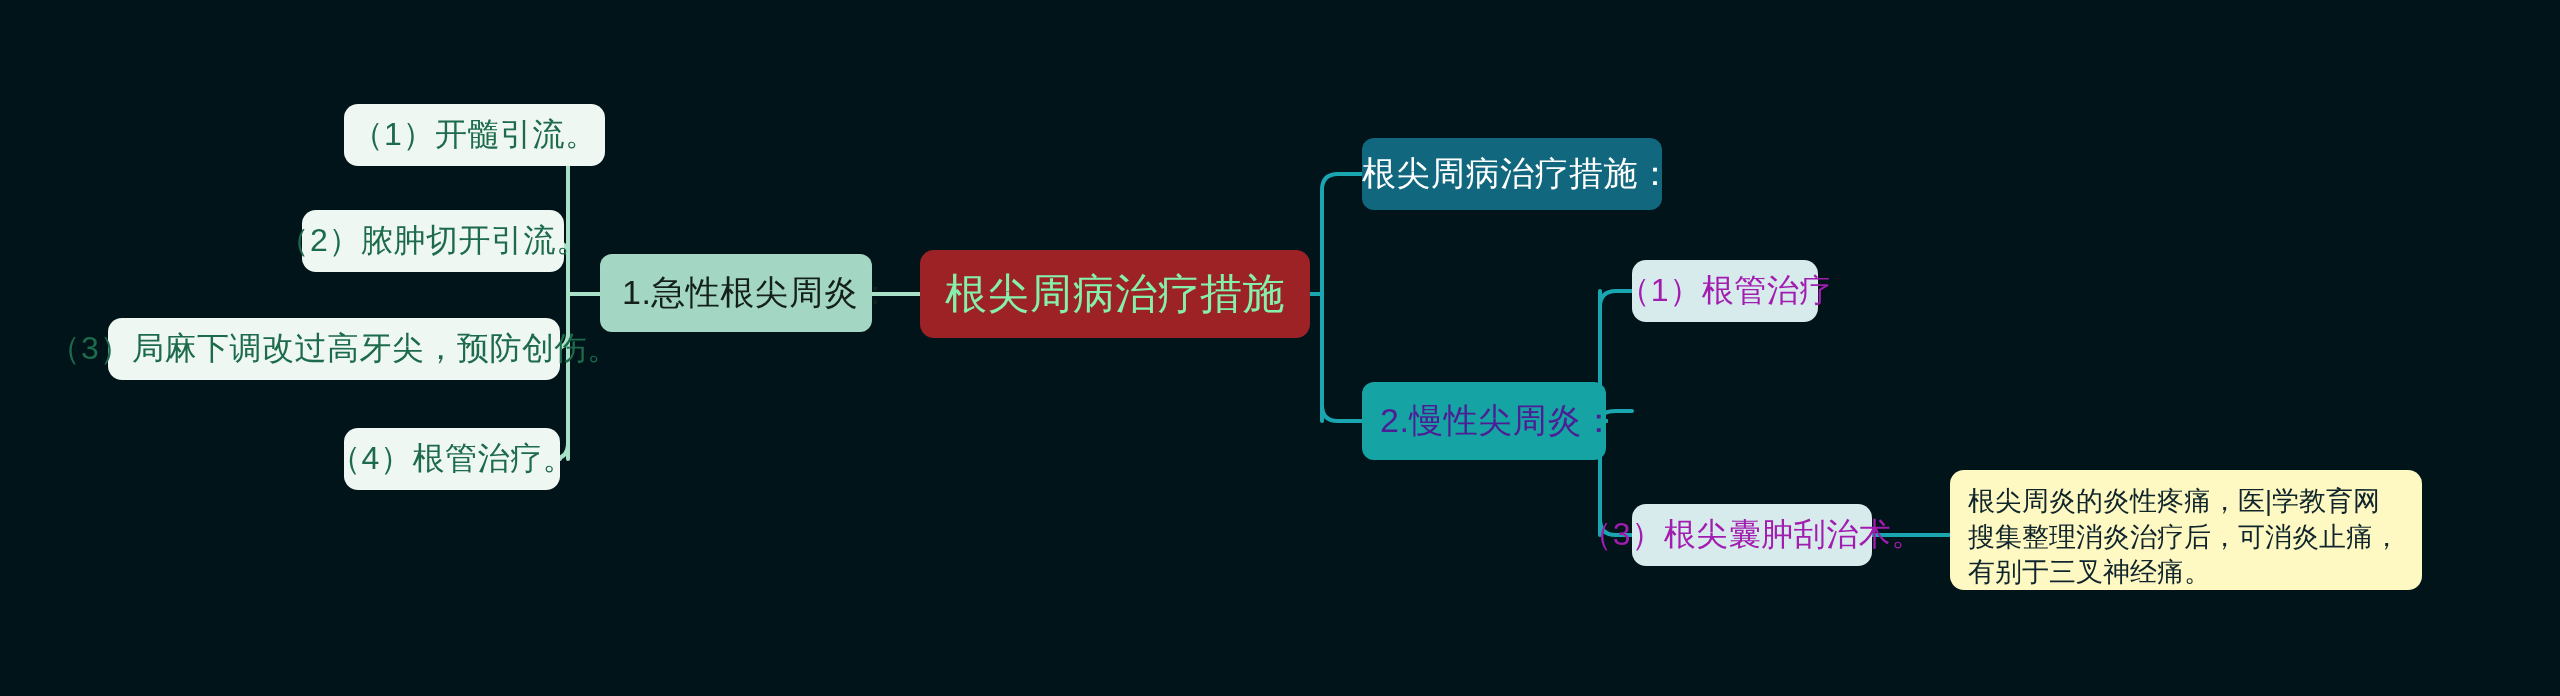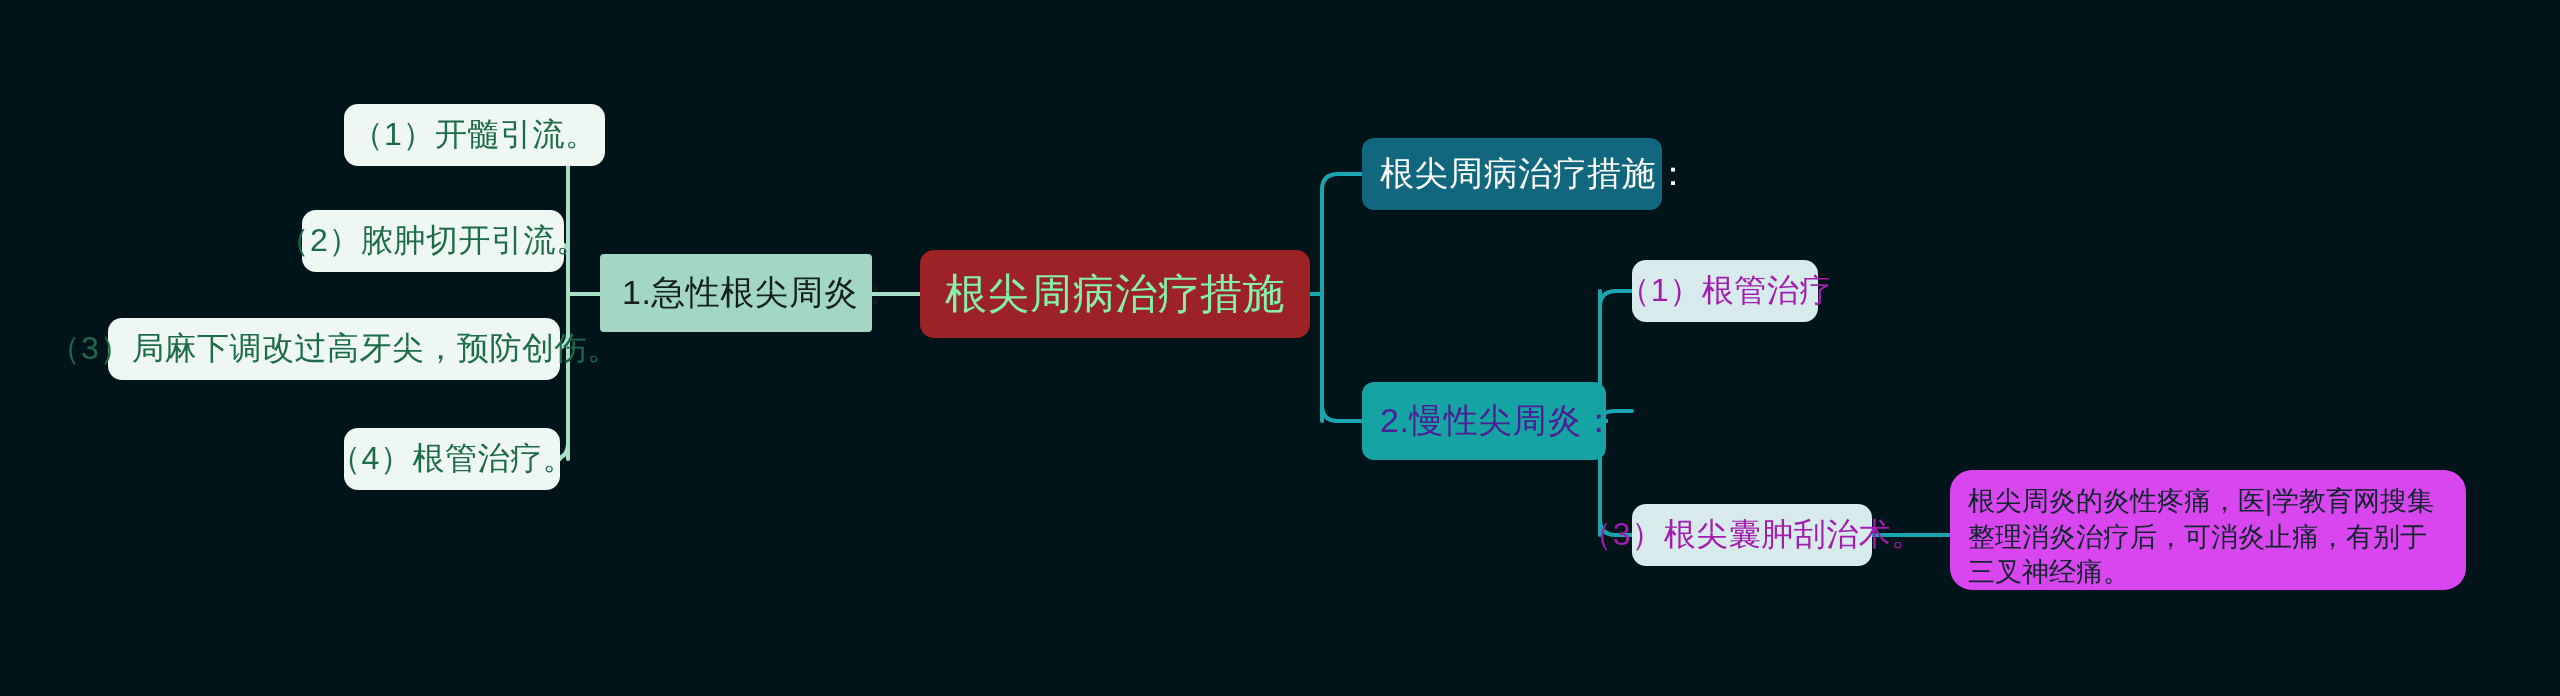--- a/index.html
+++ b/index.html
@@ -24,21 +24,21 @@
     width: 2560px;
     height: 696px;
     pointer-events: none;
   }
   .node {
     position: absolute;
     box-sizing: border-box;
     display: flex;
     align-items: center;
     justify-content: center;
-    border-radius: 4px;
+    border-radius: 12px;
     white-space: nowrap;
     letter-spacing: 0.5px;
   }
 
   
   #node-root {
     left: 920px;
     top: 250px;
     width: 390px;
     height: 88px;
@@ -79,21 +79,20 @@
   
   #node-title {
     left: 1362px;
     top: 138px;
     width: 300px;
     height: 72px;
     background: #11687e;
     color: #ffffff;
     font-size: 34px;
     justify-content: flex-start;
-    padding-left: 18px;
     border-radius: 12px;
   }
   #node-chronic {
     left: 1362px;
     top: 382px;
     width: 244px;
     height: 78px;
     background: #16a3a3;
     color: #4c1d95;
     font-size: 34px;
@@ -113,27 +112,27 @@
     border-radius: 14px;
   }
   #leaf-r1 { left: 1632px; top: 260px; width: 186px; }
   #leaf-r2 { left: 1632px; top: 380px; width: 200px; }
   #leaf-r3 { left: 1632px; top: 504px; width: 240px; }
 
   
   #note-box {
     left: 1950px;
     top: 470px;
-    width: 516px;
+    width: 472px;
     height: 120px;
-    background: #d946ef;
+    background: #fef9c3;
     color: #10252b;
     font-size: 27px;
     line-height: 1.32;
-    border-radius: 22px;
+    border-radius: 14px;
     display: block;
     padding: 14px 18px 0 18px;
     white-space: normal;
     text-align: left;
     letter-spacing: 0;
   }
 </style>
 </head>
 <body>
 

